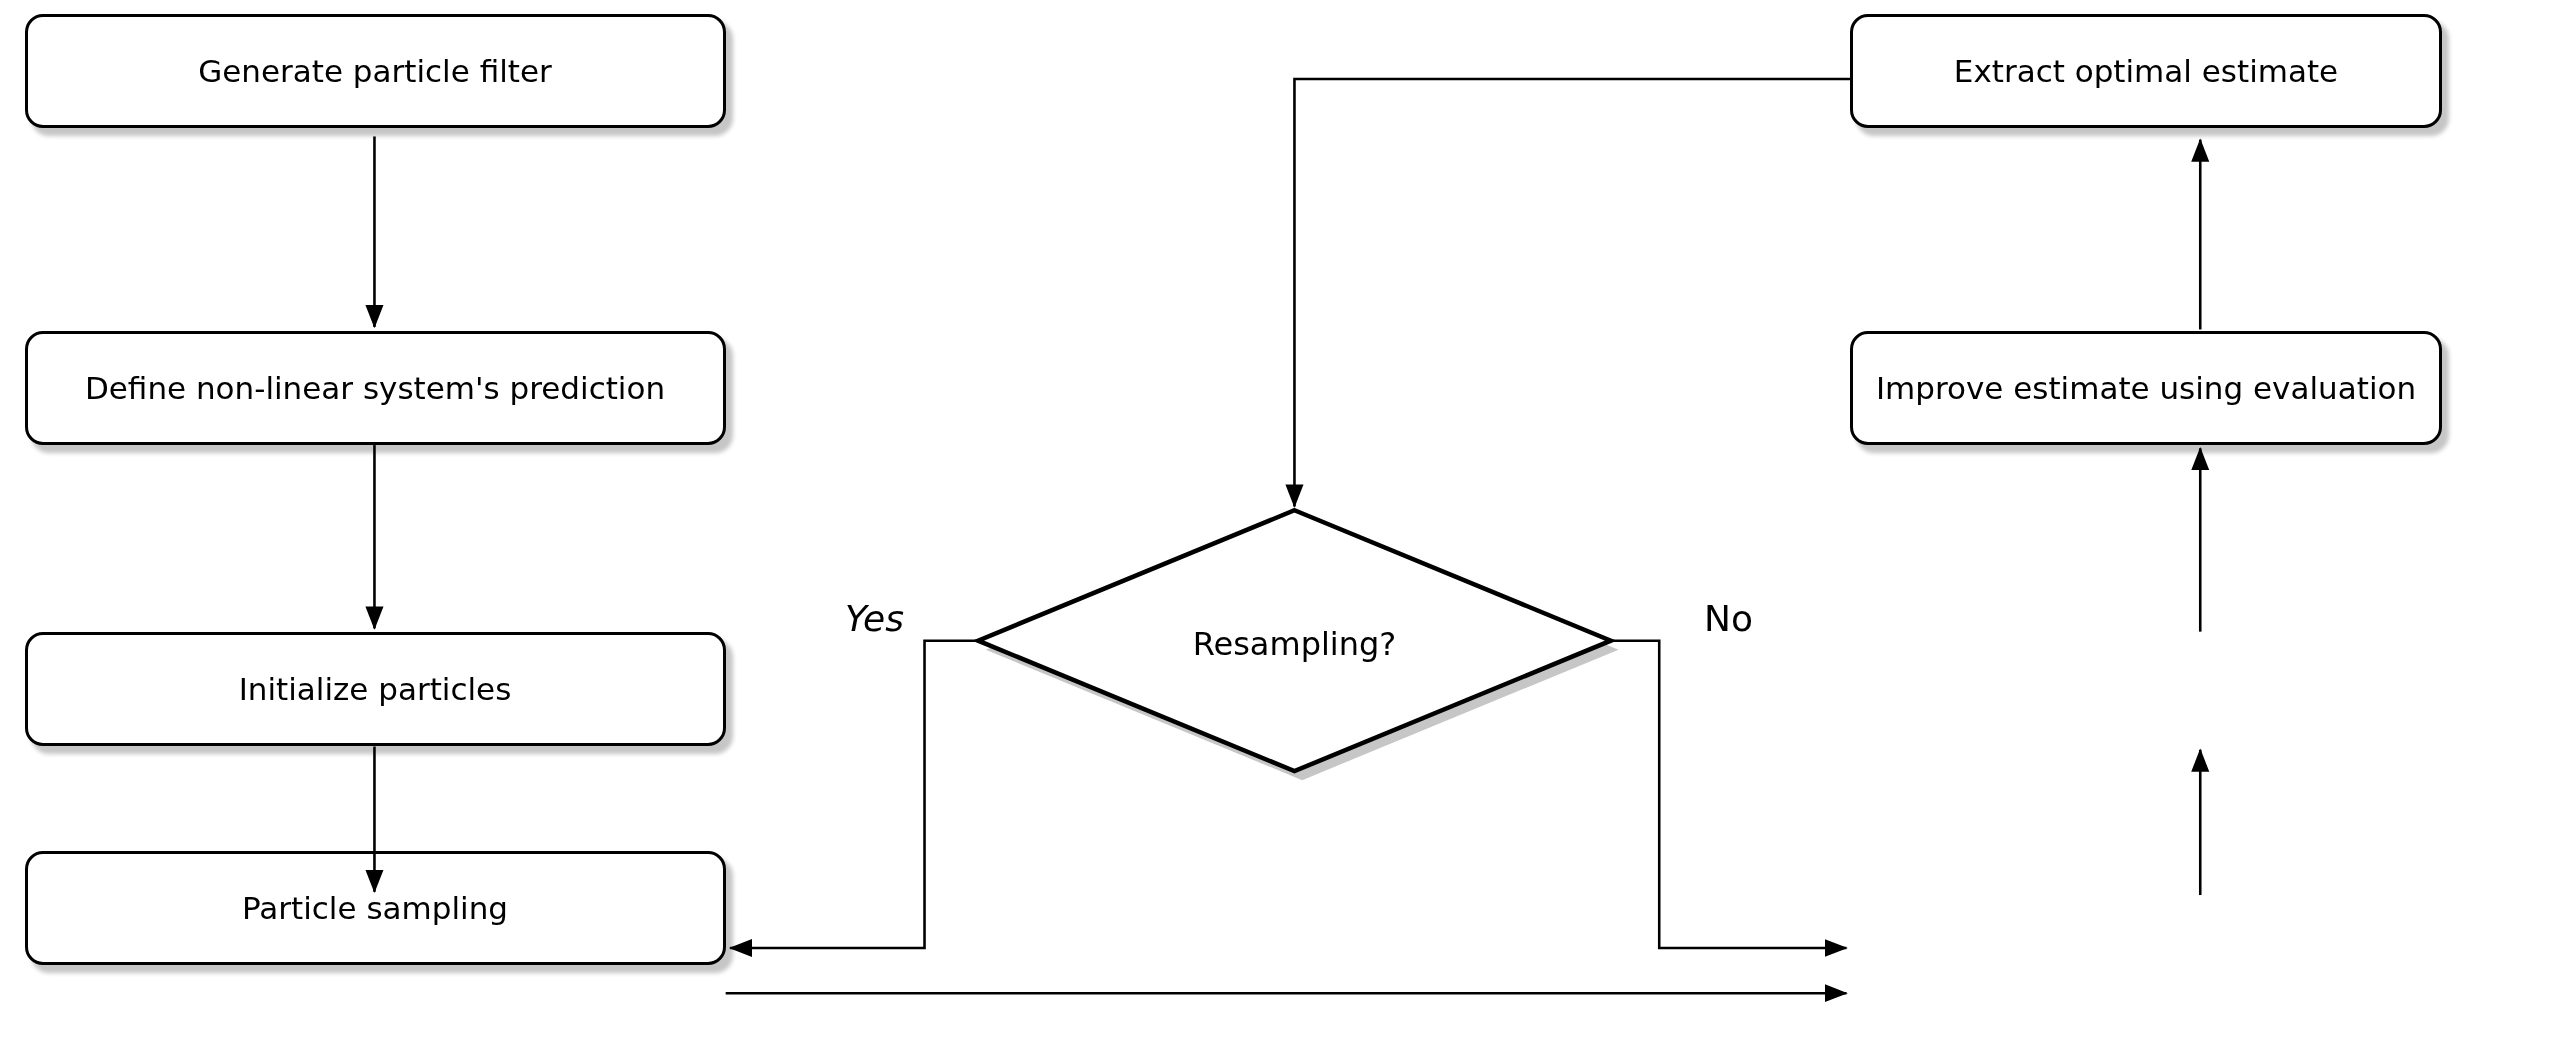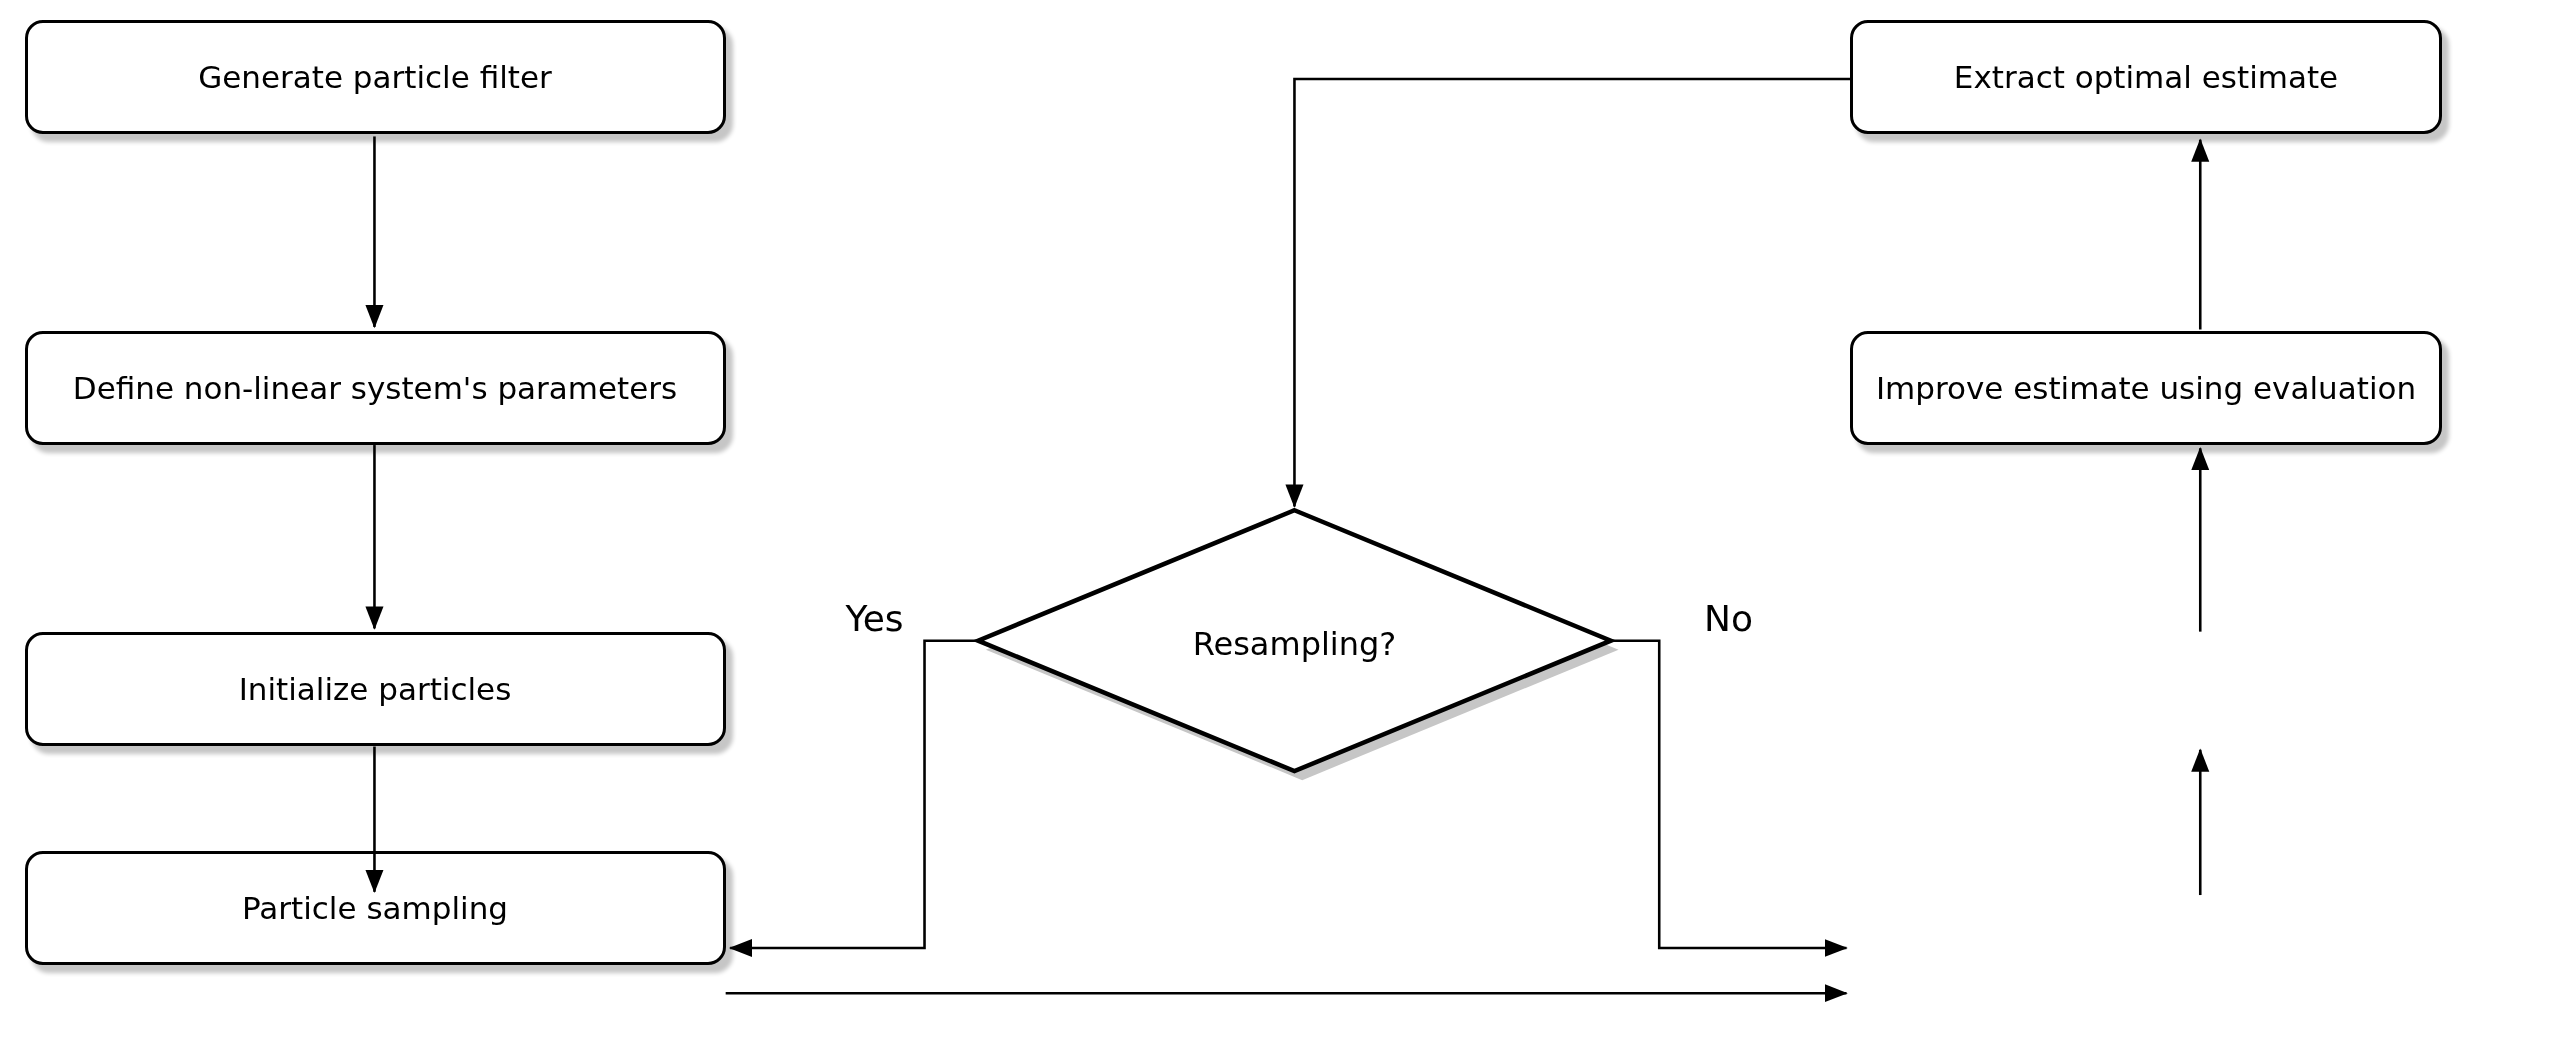--- a/index.html
+++ b/index.html
@@ -26,21 +26,21 @@
     display: flex;
     align-items: center;
     justify-content: center;
     text-align: center;
     font-size: 31px;
     color: #000000;
     z-index: 1;
   }
   .node-left  { left: 24.5px;   width: 701px; }
   .node-right { left: 1850px; width: 592px; }
-  .row1 { top: 20px; }
+  .row1 { top: 14px; }
   .row2 { top: 331px; }
   .row3 { top: 632px; justify-content: center; }
   .row4 { top: 851px; }
   .edges-layer {
     position: absolute;
     left: 0; top: 0;
     width: 2576px;
     height: 1047px;
     z-index: 2;
     pointer-events: none;
@@ -58,40 +58,41 @@
     width: 387px;
     font-size: 32px;
     line-height: 39px;
   }
   .yes-label {
     left: 826px;
     top: 599px;
     width: 97px;
     font-size: 36px;
     line-height: 40px;
+    font-style: italic;
   }
   .no-label {
     left: 1656px;
     top: 599px;
     width: 97px;
     font-size: 36px;
     line-height: 40px;
     text-align: right;
   }
 </style>
 </head>
 <body>
 
 <div class="canvas">
 
   <div class="node node-left row1">
     <span>Generate particle filter</span>
   </div>
   <div class="node node-left row2">
-    <span>Define non-linear system's parameters</span>
+    <span>Define non-linear system's prediction</span>
   </div>
   <div class="node node-left row3">
     <span>Initialize particles</span>
   </div>
   <div class="node node-left row4">
     <span>Particle sampling</span>
   </div>
 
   <div class="node node-right row1">
     <span>Extract optimal estimate</span>

